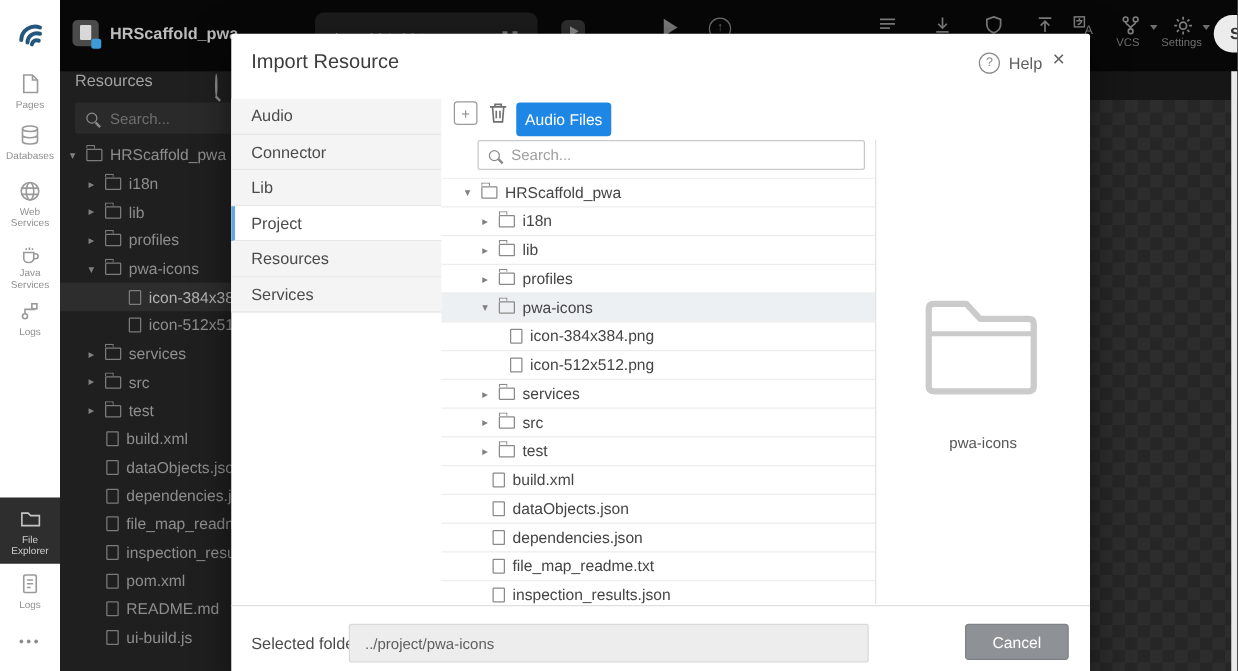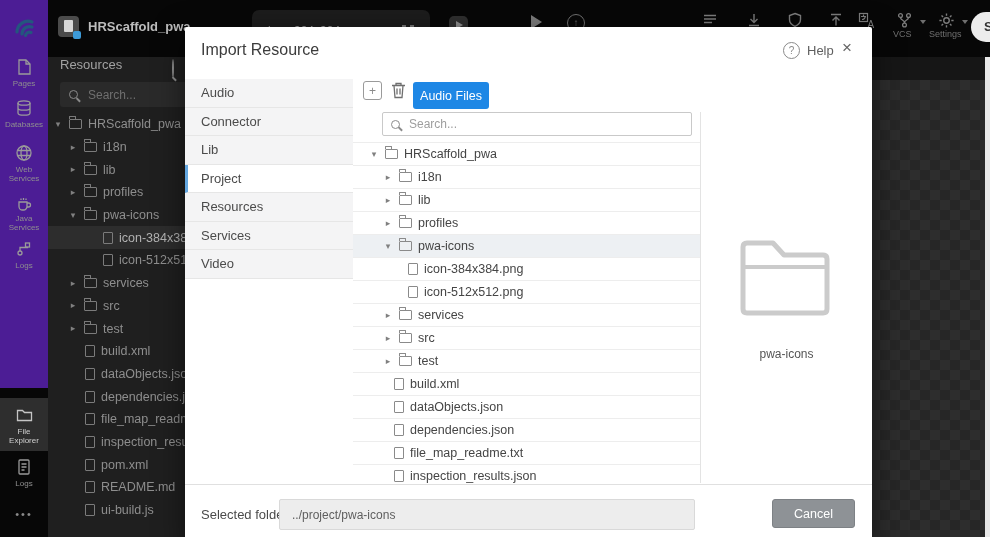--- a/index.html
+++ b/index.html
@@ -19,21 +19,21 @@
   .ic-playbox::before{content:"";position:absolute;left:7px;top:5px;border-left:7px solid #8d8d8d;border-top:4.5px solid transparent;border-bottom:4.5px solid transparent}
   .ic-play{position:absolute;left:531px;top:15px;width:0;height:0;border-left:11px solid #7c7c7c;border-top:7px solid transparent;border-bottom:7px solid transparent}
   .ic-circleup{position:absolute;left:567px;top:14px;width:16px;height:16px;border:1.5px solid #6f6f6f;border-radius:50%;color:#6f6f6f;font-size:10px;line-height:16px;text-align:center}
   .ic-circleup::before{content:"↑"}
   .ti{position:absolute;top:12px;color:#7d7d7d}
   .tlabel{position:absolute;top:29px;font-size:9px;color:#6f6f6f}
   .chevdn{position:absolute;width:0;height:0;border-left:3.5px solid transparent;border-right:3.5px solid transparent;border-top:4px solid #6f6f6f}
   .spill{position:absolute;left:971px;top:12px;width:40px;height:30px;background:#ececec;border-radius:15px;color:#333;
     font-size:13px;font-weight:bold;line-height:30px;padding-left:13px;box-sizing:border-box}
   
-  .rail{position:absolute;left:0;top:0;width:48px;height:388px;background:#4c1d95}
+  .rail{position:absolute;left:0;top:0;width:48px;height:537px;background:#ffffff}
   .logo{position:absolute;left:9px;top:13px;width:30px;height:30px}
   .ritem{position:absolute;left:0;width:48px;display:flex;flex-direction:column;align-items:center;color:#9a9a9a}
   .ritem.active{background:#2e2e2e;padding:8px 0 6px}
   .rlabel{font-size:8px;color:#8f8f8f;text-align:center;line-height:9px;margin-top:3px;width:42px}
   .ritem.active .rlabel{color:#cfcfcf}
   .rmore{position:absolute;top:508px;left:0;width:48px;text-align:center;color:#8a8a8a;font-size:11px;letter-spacing:2px}
   .rmore::before{content:"•••"}
   
   .respanel{position:absolute;left:48px;top:57px;width:282px;height:480px;background:#1f1f1f;overflow:hidden}
   .rtitle{position:absolute;left:12px;top:0;font-size:13px;color:#a2a2a2}
@@ -335,21 +335,20 @@
     </div>
     <div class="dx"></div>
 
     <div class="cats">
       <div class="cat">Audio</div>
       <div class="cat">Connector</div>
       <div class="cat">Lib</div>
       <div class="cat sel">Project</div>
       <div class="cat">Resources</div>
       <div class="cat">Services</div>
-      <div class="cat">Video</div>
     </div>
 
     <div class="btn-addfolder"></div>
     <div class="btn-trash">
       <svg width="15" height="18" viewBox="0 0 15 18" fill="none" stroke="#6f6f6f" stroke-width="1.3">
           <path d="M1 4.5h13M5 4.5v-2h5v2M3 4.5l1 12h7l1-12M6 7.5v6M9 7.5v6"></path>
         </svg>
     </div>
     <button class="btn-upload">Audio Files</button>
 

